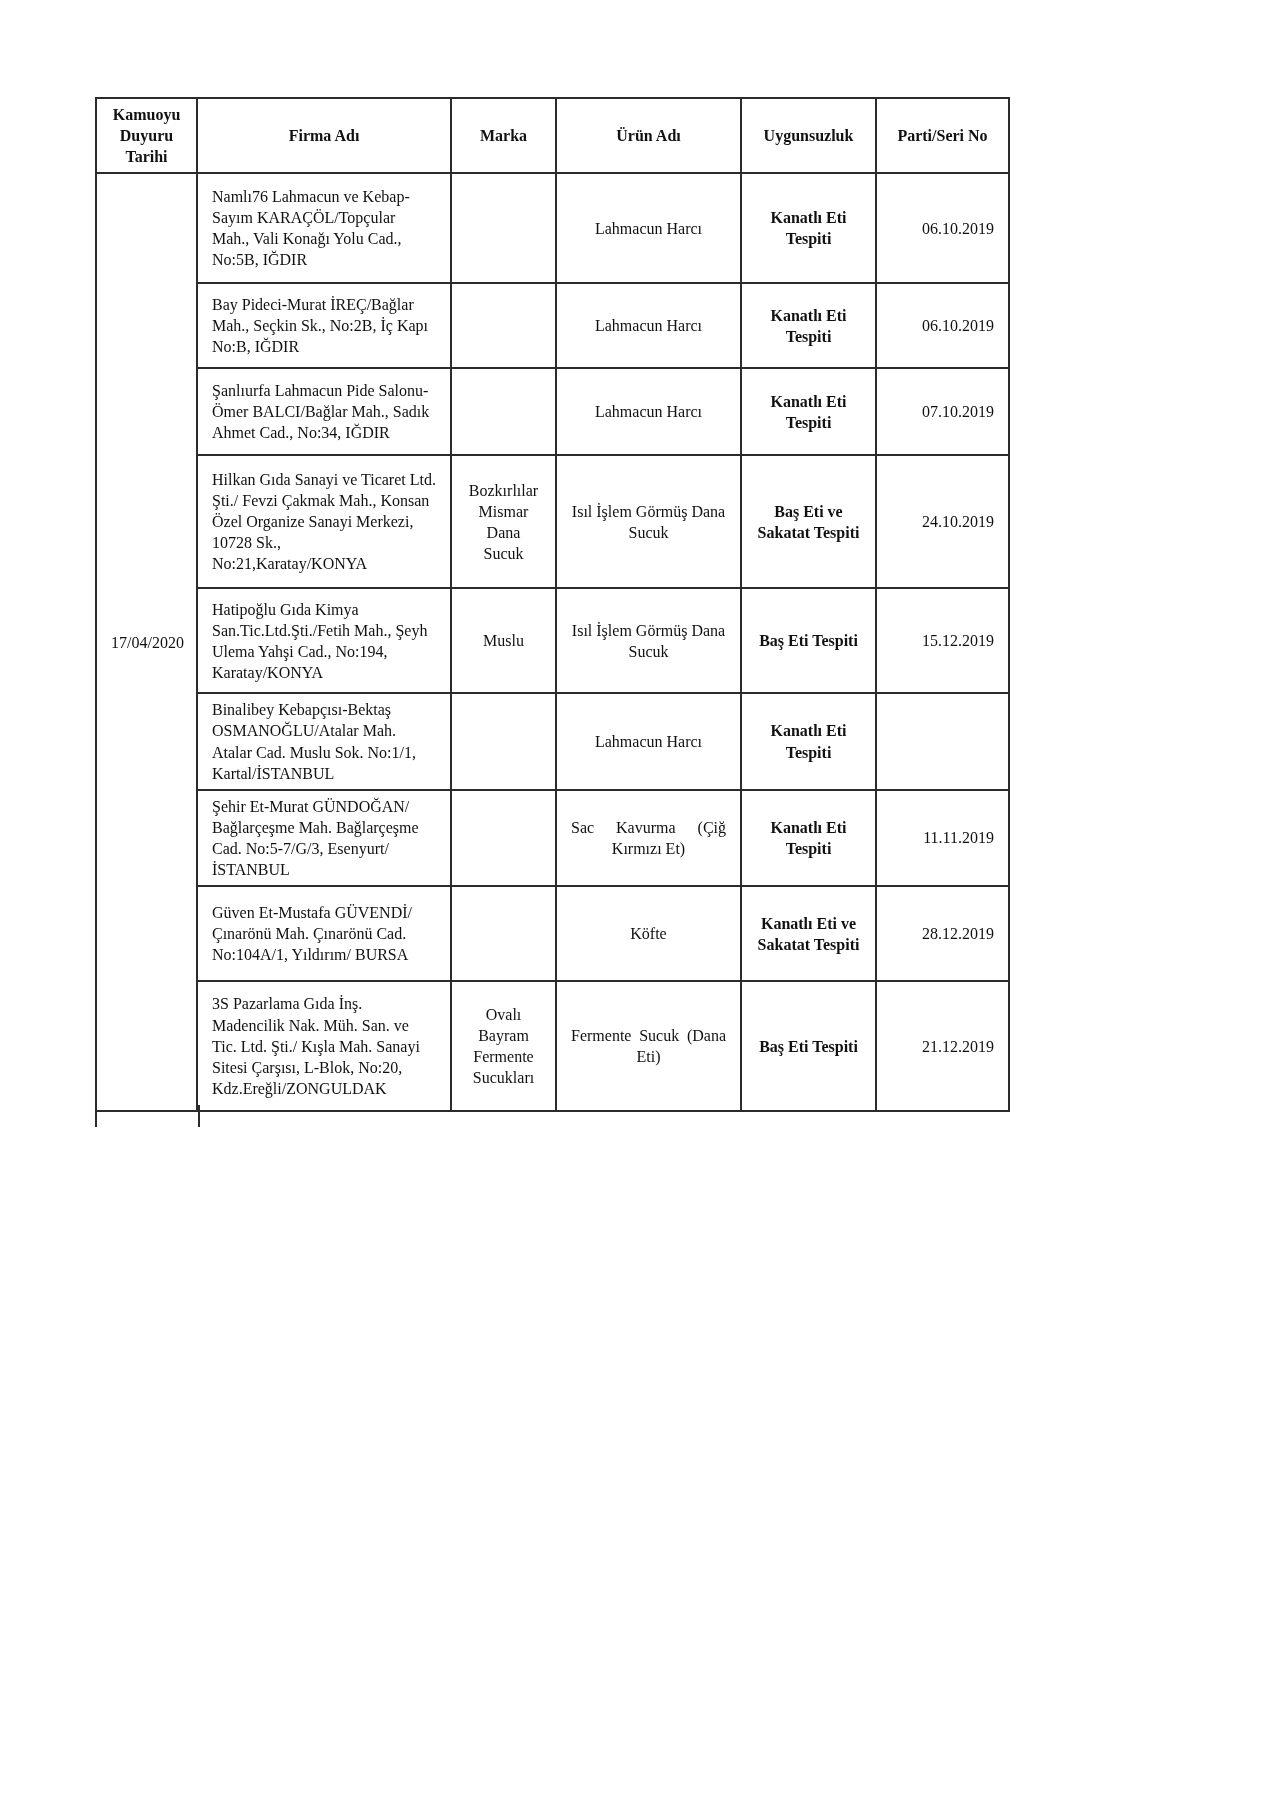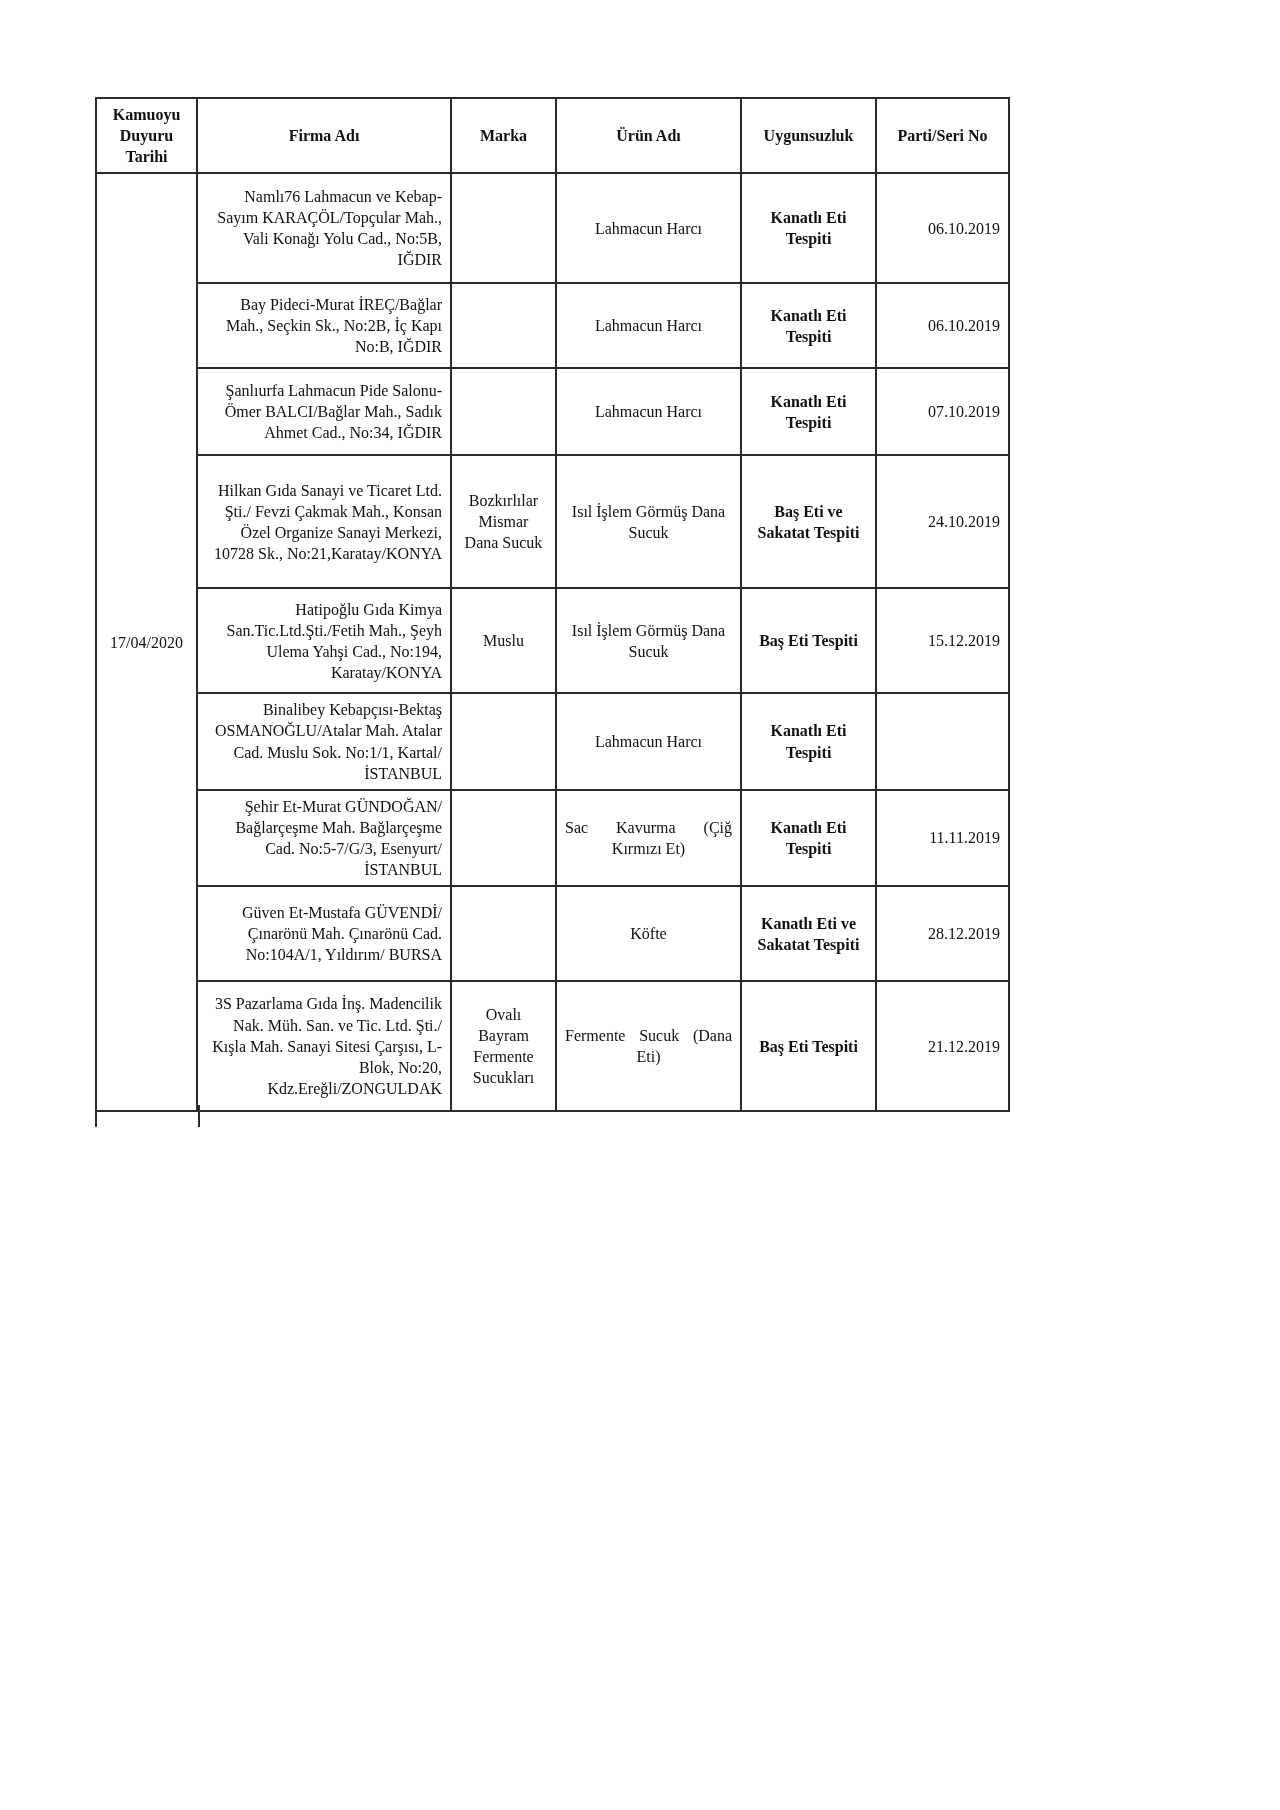--- a/index.html
+++ b/index.html
@@ -22,35 +22,35 @@
     top: 97px;
     width: 913px;
     border-collapse: collapse;
     table-layout: fixed;
     font-size: 16px;
     line-height: 1.32;
   }
   table.recall-table th,
   table.recall-table td {
     border: 2px solid #2b2b2b;
-    padding: 5px 8px;
+    padding: 5px 14px;
     vertical-align: middle;
     overflow: hidden;
   }
   th.hdr {
     font-weight: bold;
     text-align: center;
     font-size: 16px;
     padding: 10px 4px;
   }
   td.date-cell {
     text-align: center;
     border-bottom: none;
   }
-  td.firma-cell { text-align: right; }
+  td.firma-cell { text-align: left; }
   td.marka-cell { text-align: center; }
   td.urun-cell  { text-align: center; }
   td.urun-cell.justified {
     text-align: justify;
     text-align-last: center;
   }
   td.uygun-cell {
     text-align: center;
     font-weight: bold;
   }

